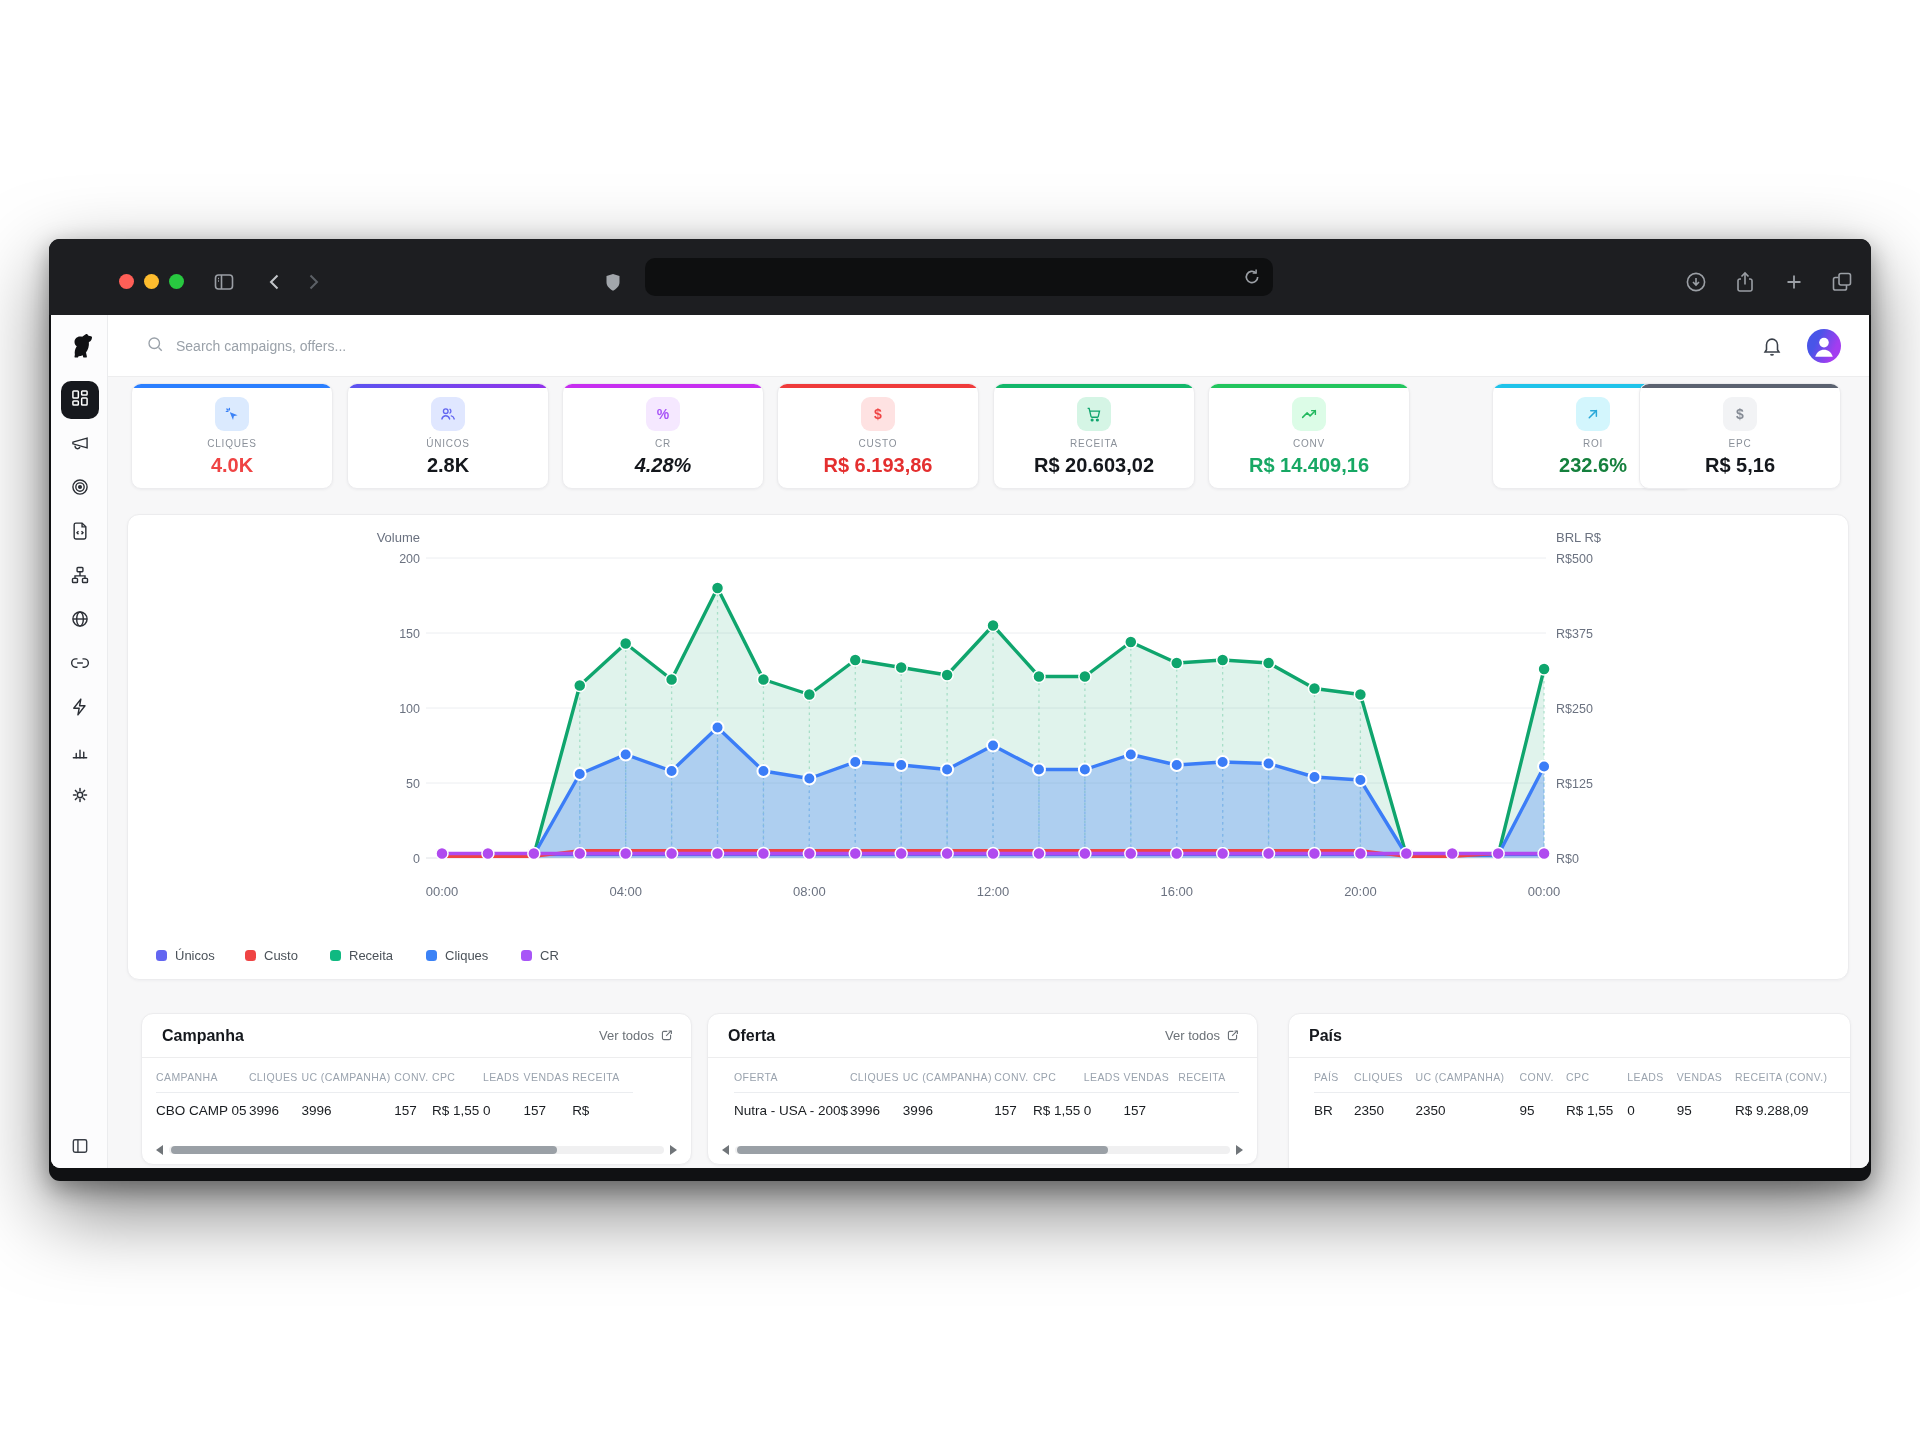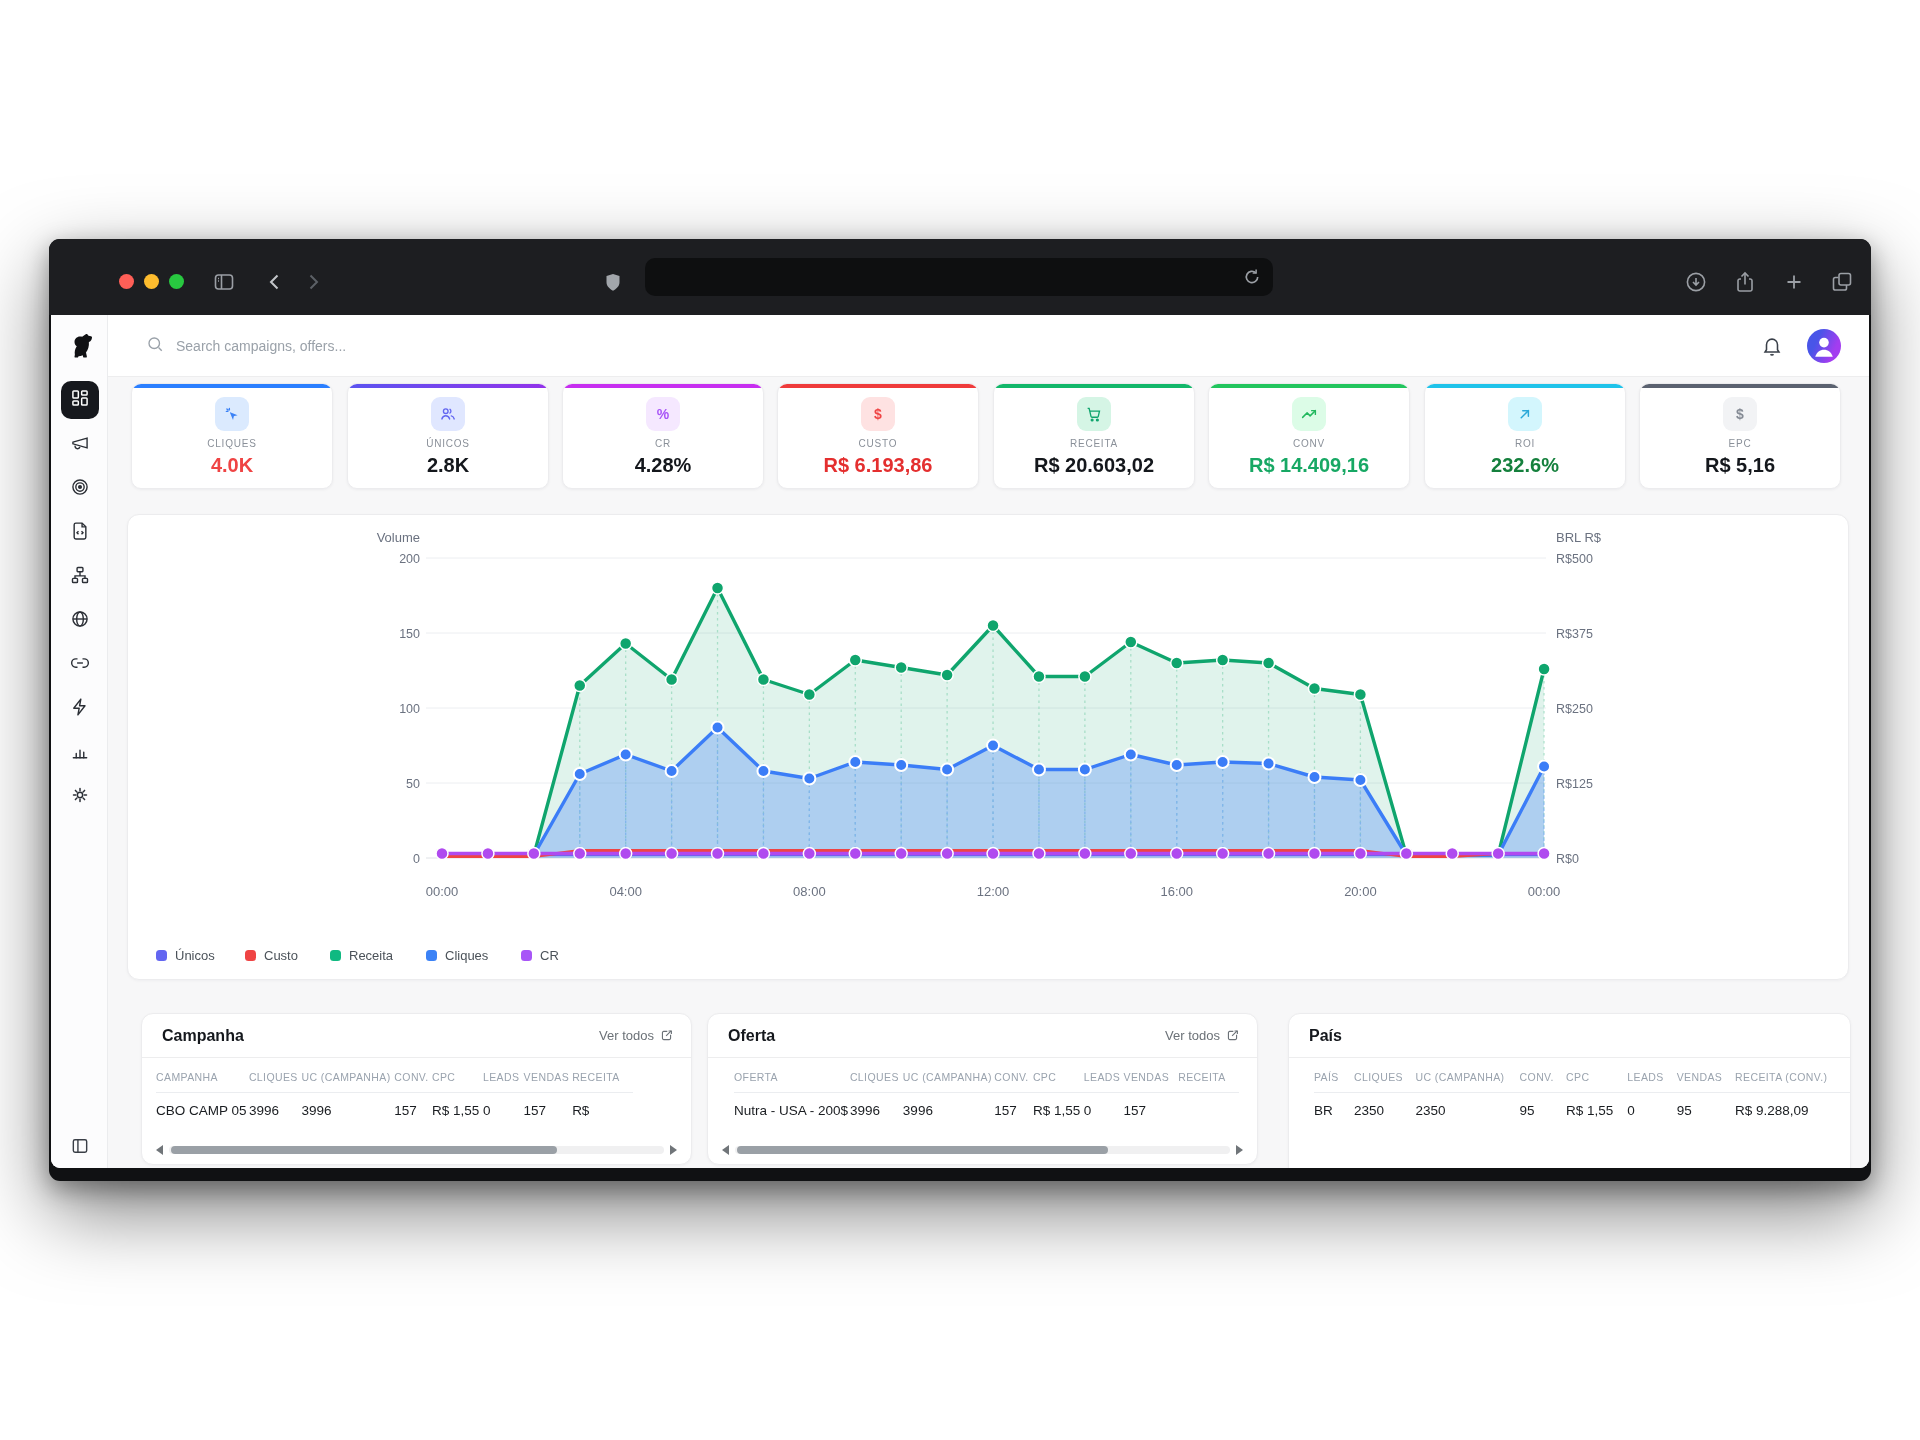--- a/index.html
+++ b/index.html
@@ -283,21 +283,21 @@
                 <path d="M16.4 14.6c1.9.4 3.3 1.8 3.9 4"></path>
               </svg>
             </div>
           <div class="lab">ÚNICOS</div>
           <div class="val" style="color: rgb(20, 23, 28);">2.8K</div>
         </div>
         <div class="stat" style="left:454px">
           <div class="accent" style="background: rgb(199, 46, 240);"></div>
           <div class="tile" style="background: rgb(245, 232, 255); color: rgb(168, 85, 247);">%</div>
           <div class="lab">CR</div>
-          <div class="val" style="color: rgb(20, 23, 28);">4.28%</div>
+          <div class="val" style="color: rgb(20, 23, 28); font-style: italic;">4.28%</div>
         </div>
         <div class="stat" style="left:669px">
           <div class="accent" style="background: rgb(239, 59, 59);"></div>
           <div class="tile" style="background: rgb(254, 226, 226); color: rgb(239, 68, 68);">$</div>
           <div class="lab">CUSTO</div>
           <div class="val" style="color: rgb(228, 47, 47);">R$ 6.193,86</div>
         </div>
         <div class="stat" style="left:885px">
           <div class="accent" style="background: rgb(18, 183, 106);"></div>
           <div class="tile" style="background: rgb(213, 245, 229); color: rgb(15, 165, 109);">
@@ -314,21 +314,21 @@
           <div class="accent" style="background: rgb(34, 197, 94);"></div>
           <div class="tile" style="background: rgb(220, 252, 231); color: rgb(34, 184, 94);">
               <svg viewBox="0 0 24 24" fill="none" stroke="currentColor" stroke-width="1.9" stroke-linecap="round" stroke-linejoin="round">
                 <polyline points="3.5,16.5 9.5,10.5 13.5,14.5 20.5,7.5"></polyline>
                 <polyline points="15.5,7.5 20.5,7.5 20.5,12.5"></polyline>
               </svg>
             </div>
           <div class="lab">CONV</div>
           <div class="val" style="color: rgb(23, 168, 100);">R$ 14.409,16</div>
         </div>
-        <div class="stat" style="left:1316px">
+        <div class="stat" style="left:1384px">
           <div class="accent" style="background: rgb(31, 195, 234);"></div>
           <div class="tile" style="background: rgb(211, 246, 253); color: rgb(42, 168, 216);">
               <svg viewBox="0 0 24 24" fill="none" stroke="currentColor" stroke-width="2" stroke-linecap="round" stroke-linejoin="round">
                 <path d="M7 17 16.5 7.5"></path>
                 <polyline points="9,7.5 16.5,7.5 16.5,15"></polyline>
               </svg>
             </div>
           <div class="lab">ROI</div>
           <div class="val" style="color: #15803d;">232.6%</div>
         </div>

